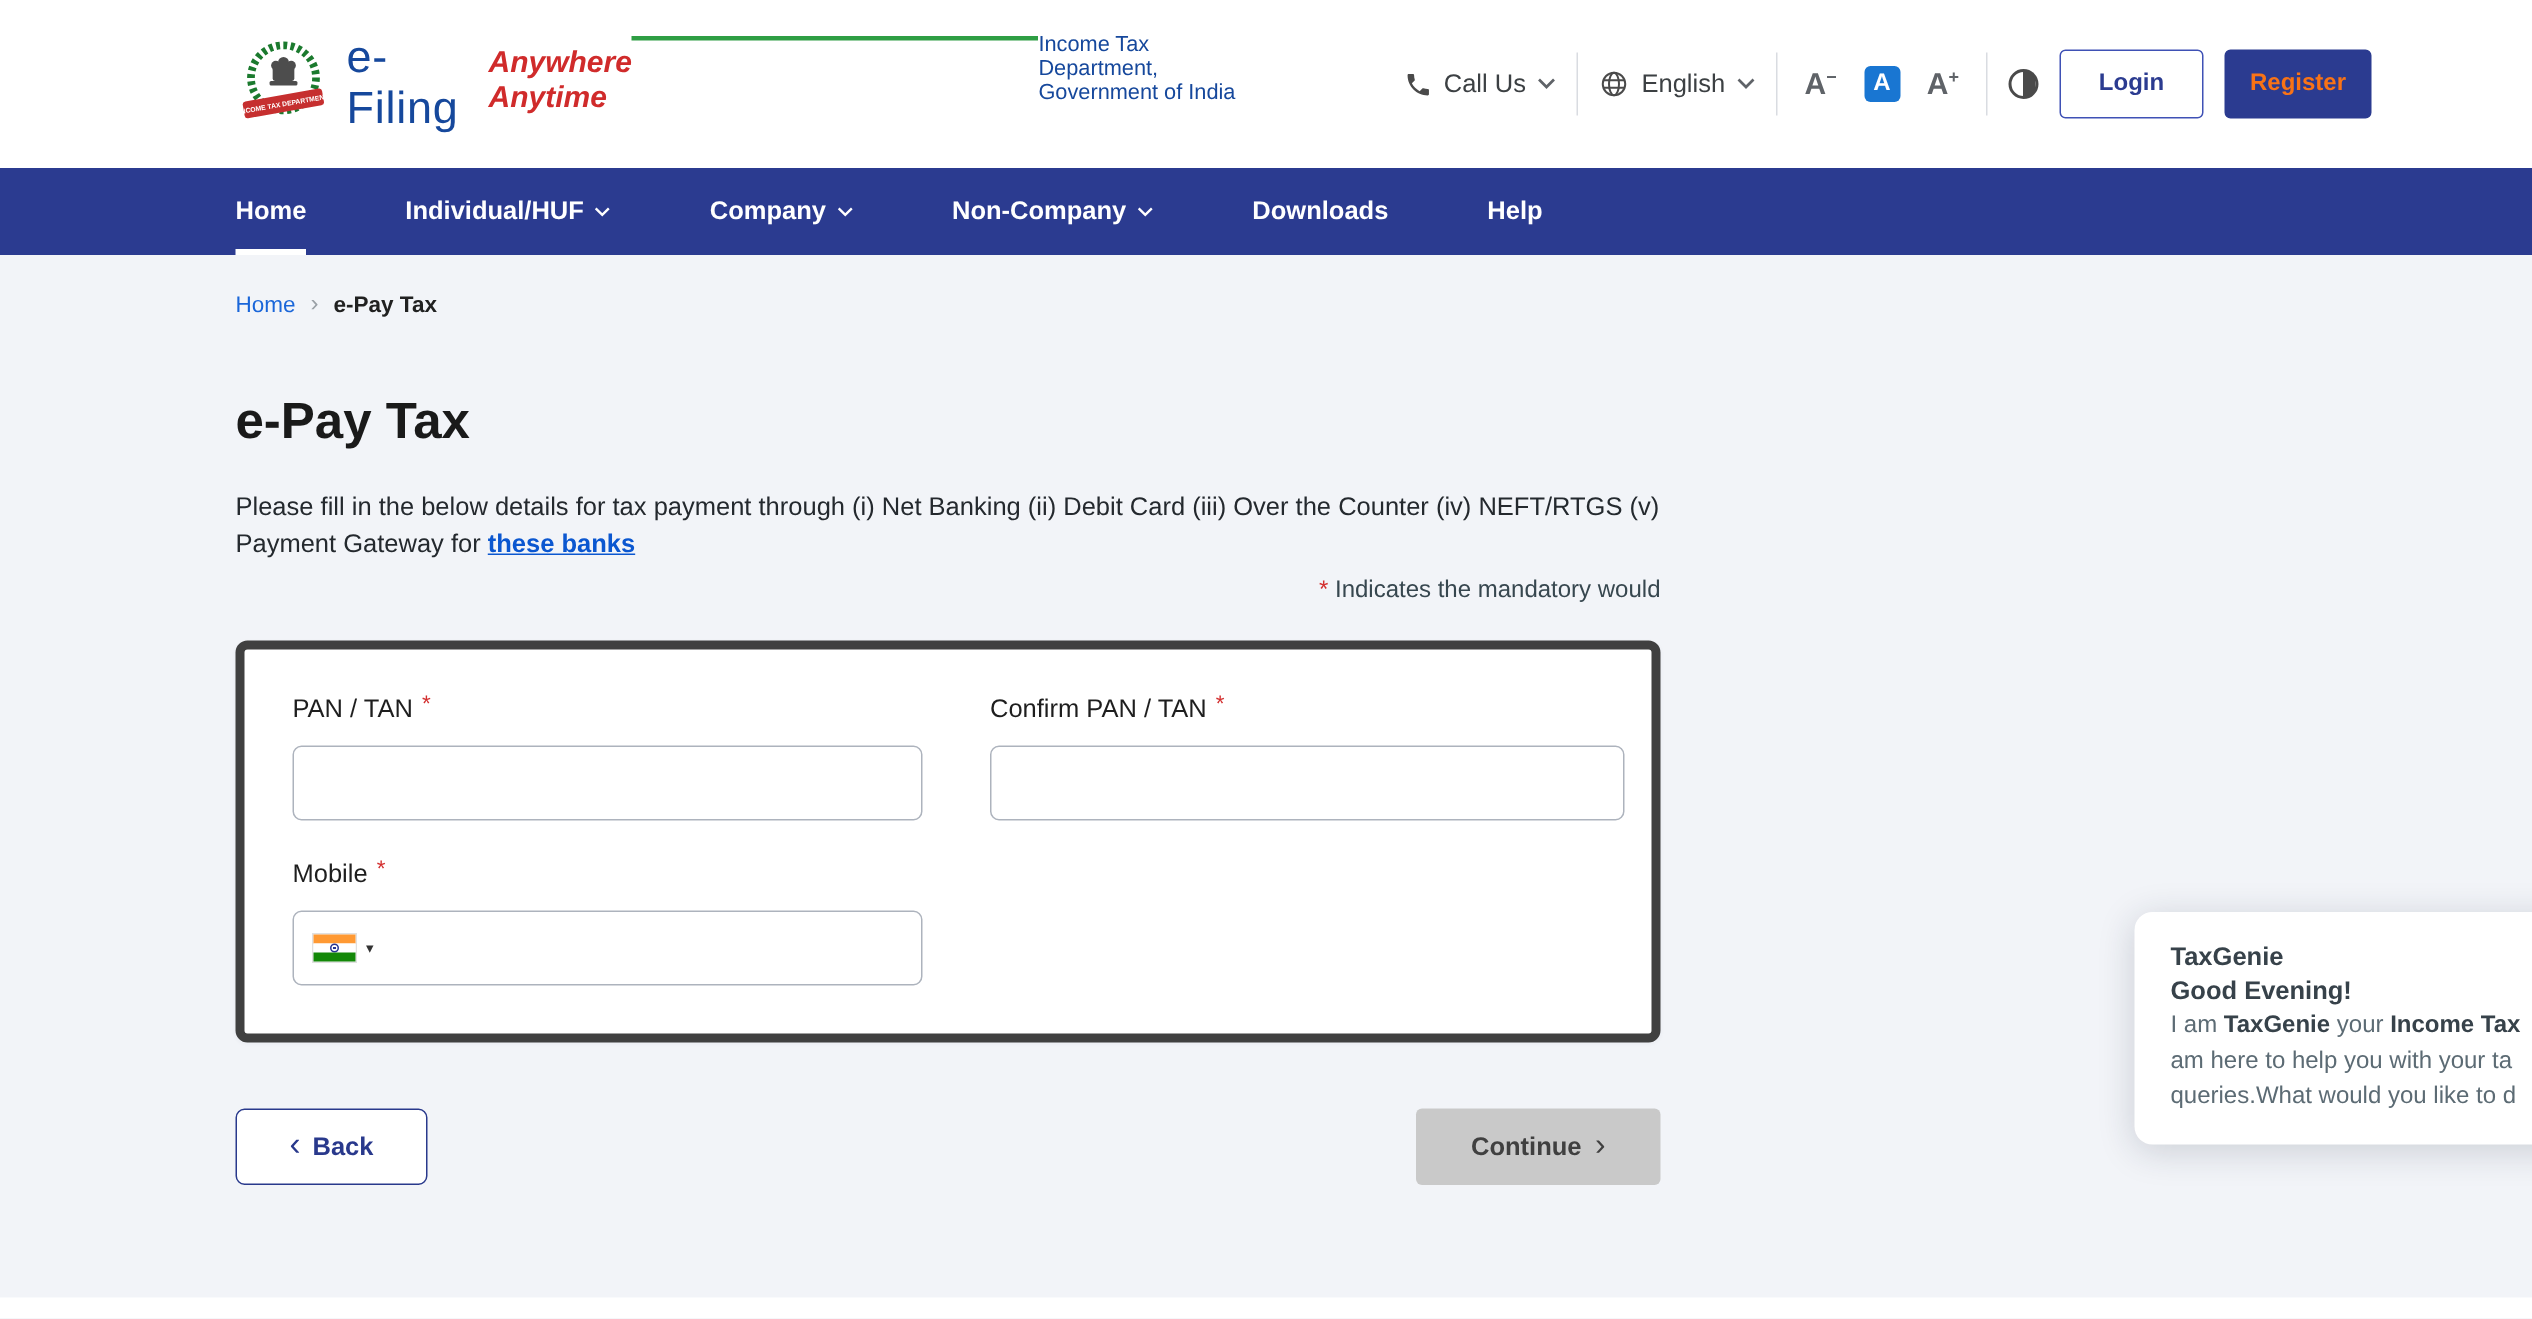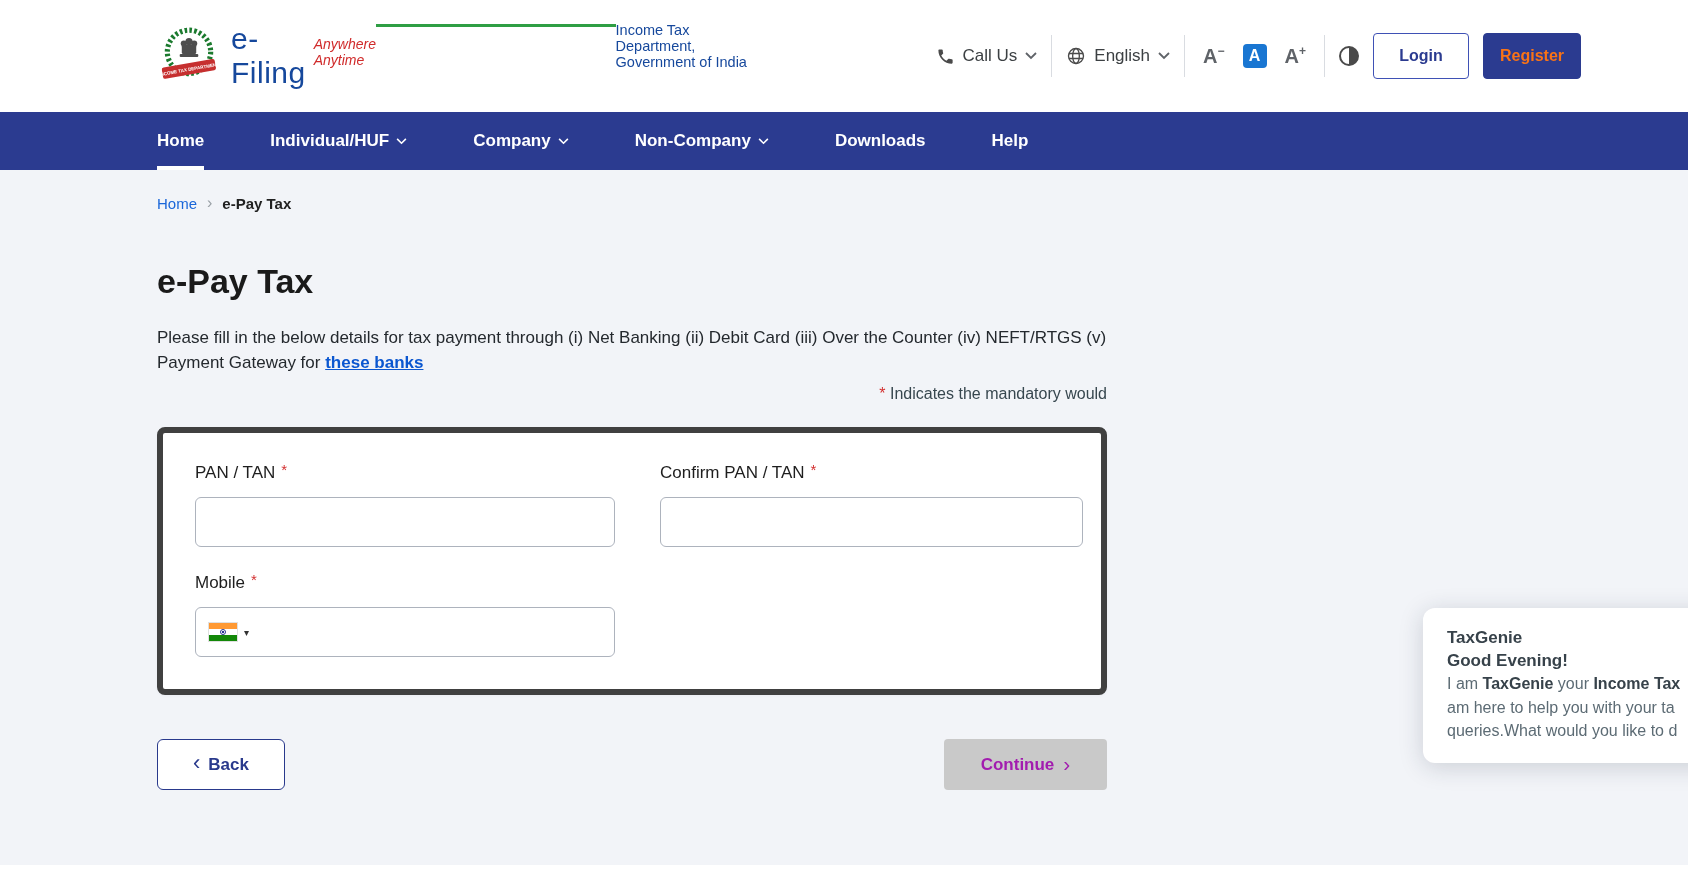--- a/index.html
+++ b/index.html
@@ -14,21 +14,21 @@
   
   .header {
     height:112px; background:#ffffff;
     display:flex; align-items:center;
     padding-left:157px; padding-right:107px;
   }
   .logo { display:flex; align-items:center; gap:10px; text-decoration:none; cursor:pointer; }
   .logo-text { display:flex; }
   .logo-row { display:flex; align-items:baseline; gap:8px; }
   .brand { font-size:30px; color:#16489c; font-weight:500; letter-spacing:.5px; }
-  .tagline { font-size:14px; color:#d02b2b; font-style:italic; font-weight:400; }
+  .tagline { font-size:20px; color:#d02b2b; font-style:italic; font-weight:700;margin-left:12px; }
   .green-rule { height:3px; background:#2e9e44; margin:2px 0 3px 0; width:100%; }
   .subtitle { font-size:14.5px; color:#16489c; font-weight:500; }
 
   .header-right { margin-left:auto; display:flex; align-items:center; gap:14px; }
   .hbtn {
     display:flex; align-items:center; gap:8px;
     background:none; border:none; cursor:pointer;
     font-family:inherit; font-size:17px; color:#3c4043; font-weight:500;
   }
   .vsep { width:1px; height:42px; background:#d9dce1; }
@@ -139,21 +139,21 @@
   .back-btn {
     width:128px; height:51px; border-radius:6px; cursor:pointer;
     background:#ffffff; border:1px solid #29398c;
     color:#29398c; font-family:inherit; font-size:17px; font-weight:700;
     display:flex; align-items:center; justify-content:center; gap:8px;
   }
   .back-btn .chev { font-size:22px; font-weight:400; line-height:1; margin-top:-3px; }
   .continue-btn {
     width:163px; height:51px; border-radius:4px; cursor:default;
     background:#c9c9c9; border:none;
-    color:#a21caf; font-family:inherit; font-size:17px; font-weight:700;
+    color:#404040; font-family:inherit; font-size:17px; font-weight:700;
     display:flex; align-items:center; justify-content:center; gap:9px;
   }
   .continue-btn .chev { font-size:21px; font-weight:400; line-height:1; margin-top:-2px; }
 
   
   .chat {
     position:absolute; left:1423px; top:608px; width:420px;
     background:#ffffff; border-radius:12px 0 0 12px;
     box-shadow:0 4px 24px rgba(30,40,60,.18);
     padding:18px 20px 20px 24px; cursor:pointer;

